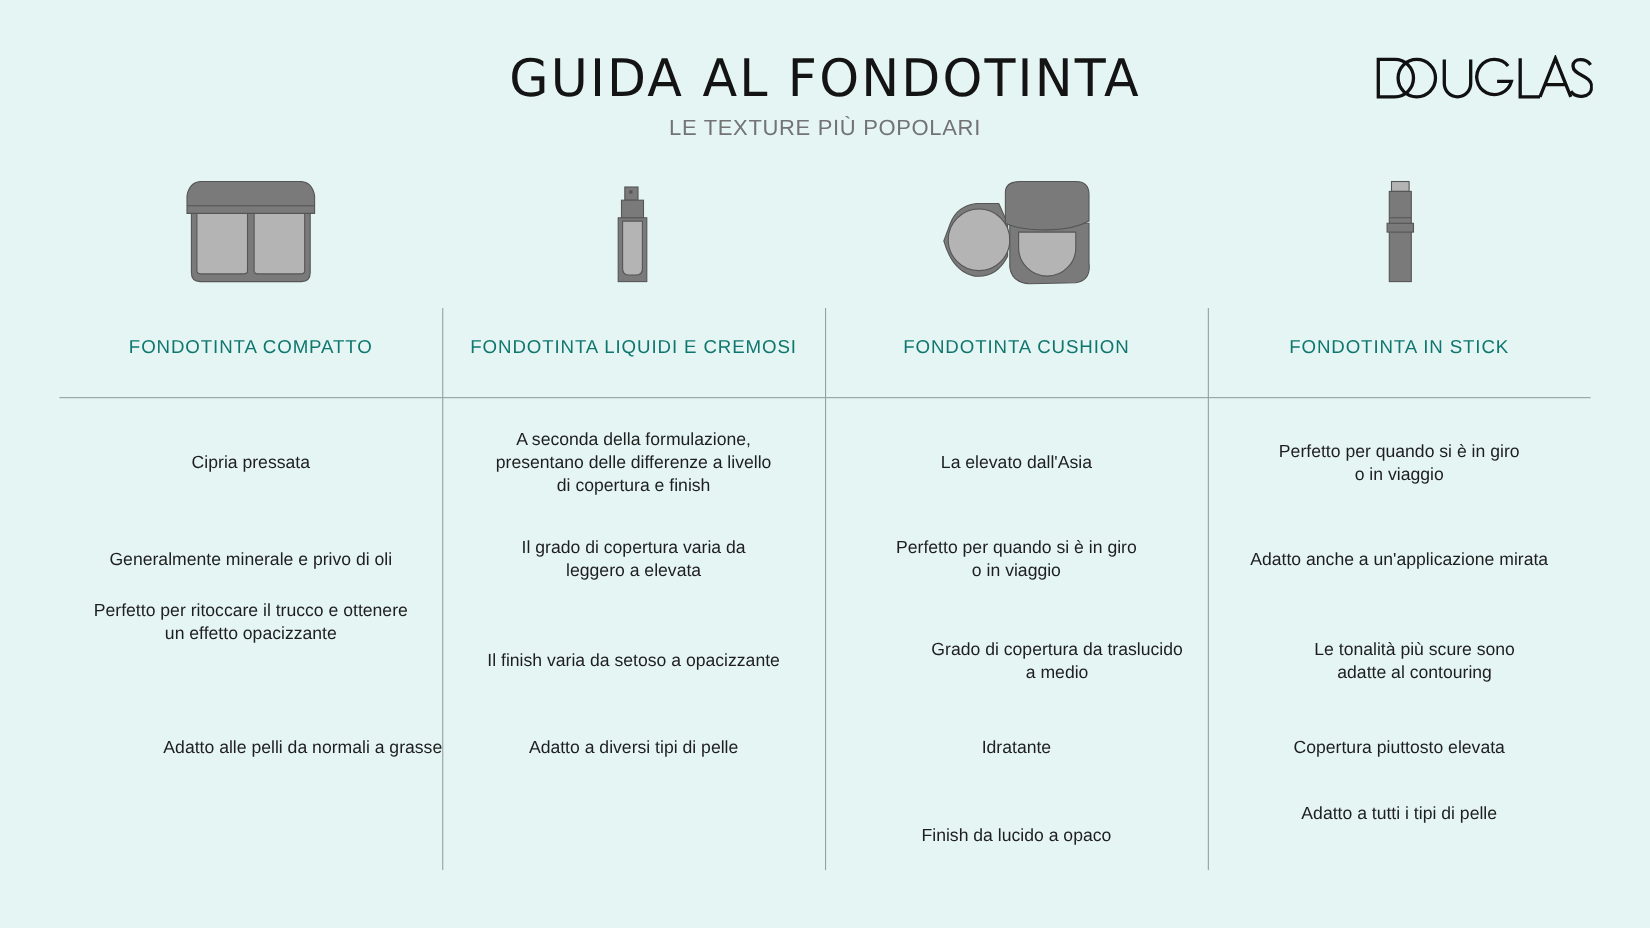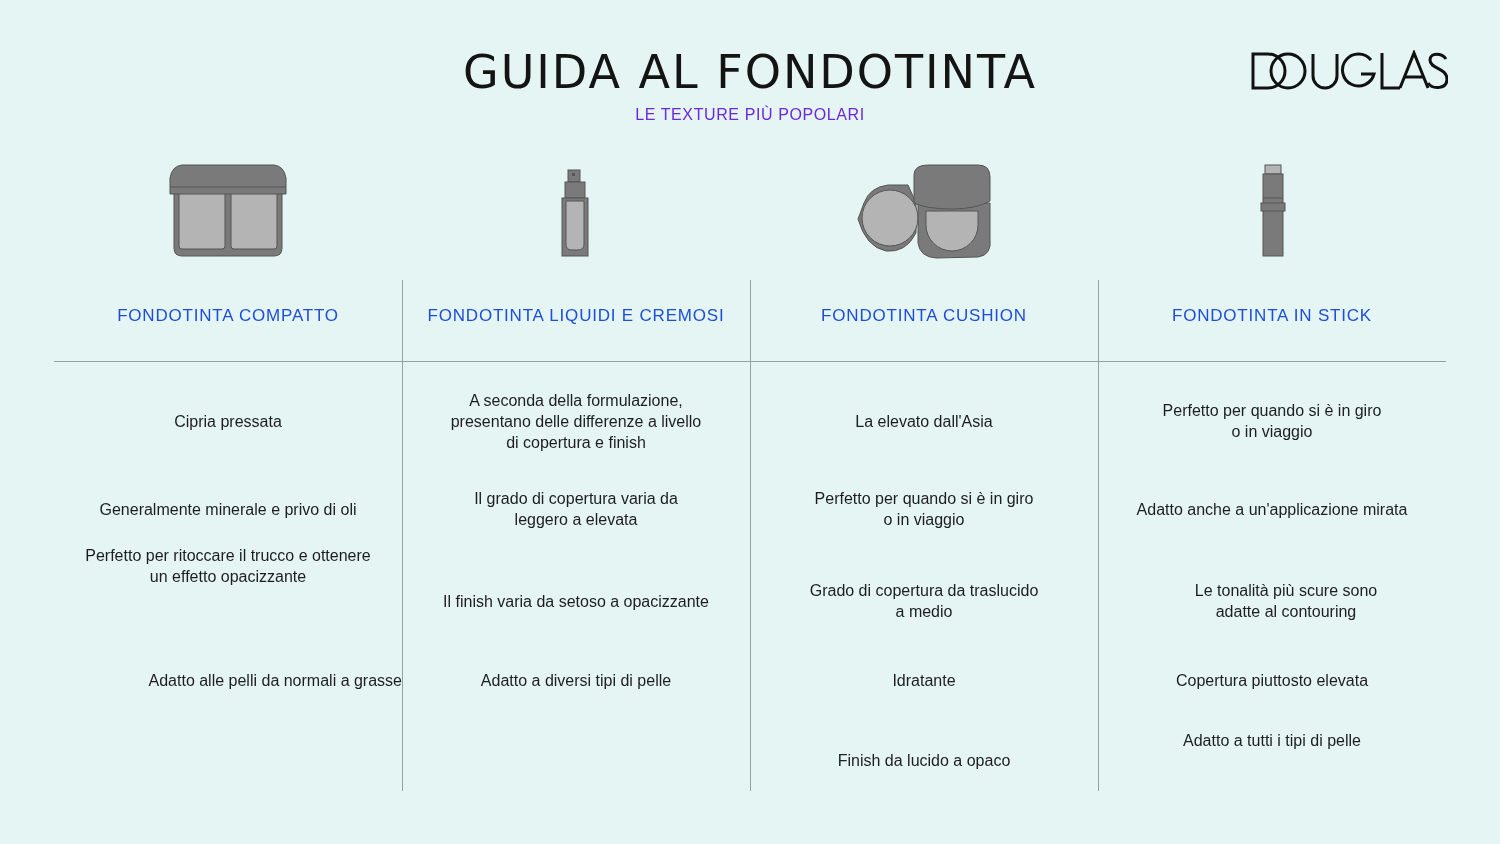--- a/index.html
+++ b/index.html
@@ -16,42 +16,42 @@
       text-align: center;
       font-size: 47px; font-weight: 300; letter-spacing: 2px;
       color: #141414;
       font-family: "DejaVu Sans", sans-serif;
       font-weight: normal;
       transform: scaleX(0.98);
     }
     .subtitle {
       position: absolute; left: 0; width: 1500px; top: 106px;
       text-align: center;
-      font-size: 16px; letter-spacing: 0.6px; color: #6d28d9;
+      font-size: 20px; letter-spacing: 0.6px; color: #737373;
     }
     .logo {
       position: absolute; left: 1250px; top: 50px; width: 198px; height: 42px;
     }
     .icon {
       position: absolute;
     }
     .hline {
       position: absolute; left: 54px; top: 361px; width: 1392px; height: 1px;
       background: #8fa3a2;
     }
     .vline {
       position: absolute; top: 280px; width: 1px; height: 511px;
       background: #8fa3a2;
     }
     .col {
       position: absolute; width: 348px;
     }
     .col-header {
       position: absolute; left: 0; width: 348px; top: 306px;
-      text-align: center; font-size: 17px; letter-spacing: 0.8px; color: #1d4ed8;
+      text-align: center; font-size: 17px; letter-spacing: 0.8px; color: #0f766e;
     }
     .cell {
       position: absolute; left: 0; width: 348px;
       text-align: center; font-size: 16px; line-height: 21px; color: #1e1e1e;
       transform: translateY(-50%);
       white-space: pre-line;
     }
   </style>
 </head>
 <body>
@@ -143,21 +143,21 @@
 leggero a elevata</div>
   <div class="cell" style="top:601px;">Il finish varia da setoso a opacizzante</div>
   <div class="cell" style="top:680px;">Adatto a diversi tipi di pelle</div>
 </div>
 
 <div class="col" style="left:750px; top:0;">
   <div class="col-header">FONDOTINTA CUSHION</div>
   <div class="cell" style="top:421px;">La elevato dall'Asia</div>
   <div class="cell" style="top:509px;">Perfetto per quando si è in giro
 o in viaggio</div>
-  <div class="cell" style="top:601px;">Grado di copertura da traslucido
+  <div class="cell" style="top:601px;margin-left:37px;">Grado di copertura da traslucido
 a medio</div>
   <div class="cell" style="top:680px;">Idratante</div>
   <div class="cell" style="top:760px;">Finish da lucido a opaco</div>
 </div>
 
 <div class="col" style="left:1098px; top:0;">
   <div class="col-header">FONDOTINTA IN STICK</div>
   <div class="cell" style="top:421px;">Perfetto per quando si è in giro
 o in viaggio</div>
   <div class="cell" style="top:509px;">Adatto anche a un'applicazione mirata</div>

